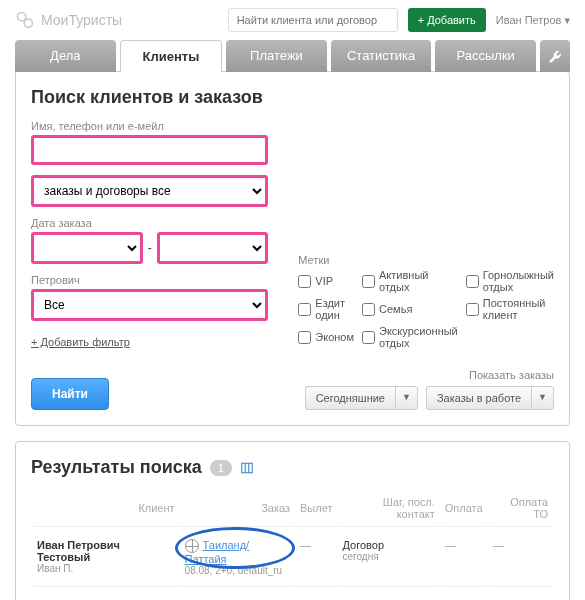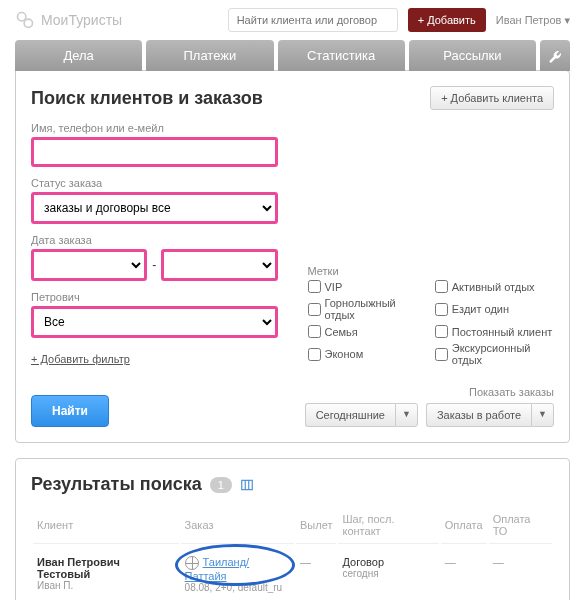--- a/index.html
+++ b/index.html
@@ -2,54 +2,54 @@
 <html><head>
 <meta charset="utf-8">
 <style>
 * { margin: 0; padding: 0; box-sizing: border-box; }
 body { font-family: Arial, sans-serif; font-size: 12px; background: #f5f5f5; color: #333; }
 .container { width: 585px; margin: 0 auto; background: #fff; }
 .header { display: flex; align-items: center; padding: 8px 15px; gap: 10px; }
 .logo { display: flex; align-items: center; gap: 6px; color: #bbb; font-size: 14px; }
 .logo-icon { width: 20px; height: 20px; }
 .search-box { flex: 1; max-width: 170px; margin-left: auto; padding: 5px 8px; border: 1px solid #ddd; border-radius: 3px; font-size: 11px; }
-.btn-add { background: #7f1d1d; color: #fff; border: none; padding: 6px 10px; border-radius: 3px; font-size: 11px; cursor: pointer; }
+.btn-add { background: #15803d; color: #fff; border: none; padding: 6px 10px; border-radius: 3px; font-size: 11px; cursor: pointer; }
 .user-link { color: #888; font-size: 11px; cursor: pointer; }
 .tabs { display: flex; gap: 4px; padding: 0 15px; background: #fff; }
 .tab { flex: 1; background: linear-gradient(#b8b8b8, #9a9a9a); color: #fff; text-align: center; padding: 8px 0; border-radius: 4px 4px 0 0; font-size: 13px; cursor: pointer; }
 .tab.active { background: #fff; color: #333; border: 1px solid #ccc; border-bottom: none; font-weight: bold; }
 .tab.settings { flex: 0 0 30px; display: flex; align-items: center; justify-content: center; }
 .main-panel { margin: 0 15px 15px; border: 1px solid #ccc; border-radius: 4px; padding: 15px; background: #fff; }
 .main-panel.first { border-top-left-radius: 0; margin-top: -1px; }
 .panel-header { display: flex; justify-content: space-between; align-items: center; margin-bottom: 12px; }
 .panel-title { font-size: 18px; font-weight: bold; }
 .btn-grey { background: linear-gradient(#fdfdfd, #e8e8e8); border: 1px solid #ccc; padding: 5px 10px; border-radius: 3px; font-size: 11px; cursor: pointer; color: #555; }
 .search-form { display: flex; gap: 30px; align-items: flex-end; }
 .form-col { flex: 1; }
 .form-group { margin-bottom: 10px; }
 .form-label { display: block; color: #888; font-size: 11px; margin-bottom: 3px; }
 .form-input, .form-select { width: 100%; padding: 5px 6px; border: 3px solid #ec4899; border-radius: 3px; font-size: 12px; background: #fff; }
 .date-row { display: flex; gap: 5px; align-items: center; }
 .date-row .form-select { flex: 1; }
-.checkbox-grid { display: grid; grid-template-columns: repeat(2, 1fr); gap: 4px 8px; }
+.checkbox-grid { display: grid; grid-template-columns: repeat(3, 1fr); gap: 4px 8px; }
 .checkbox-item { display: flex; align-items: center; gap: 4px; font-size: 11px; color: #555; }
 .add-filter { color: #555; font-size: 11px; text-decoration: underline; cursor: pointer; display: inline-block; margin-top: 5px; }
 .form-footer { display: flex; justify-content: space-between; align-items: flex-end; margin-top: 20px; }
 .btn-blue { background: linear-gradient(#56b0ff, #2e8fe8); color: #fff; border: 1px solid #2b7fcc; padding: 8px 20px; border-radius: 4px; font-size: 12px; font-weight: bold; cursor: pointer; }
 .quick-filters { text-align: right; }
 .quick-label { color: #888; font-size: 11px; margin-bottom: 5px; }
 .quick-btns { display: flex; gap: 8px; }
 .btn-drop { display: flex; }
 .btn-drop-arrow { border-left: 1px solid #ccc; padding: 5px 6px; background: linear-gradient(#fdfdfd, #e8e8e8); border-top: 1px solid #ccc; border-right: 1px solid #ccc; border-bottom: 1px solid #ccc; border-radius: 0 3px 3px 0; cursor: pointer; font-size: 9px; color: #666; }
 .btn-drop .btn-grey { border-radius: 3px 0 0 3px; border-right: none; }
 .results-header { display: flex; align-items: center; gap: 8px; margin-bottom: 10px; }
 .badge { background: #ccc; color: #fff; border-radius: 10px; padding: 2px 8px; font-size: 11px; }
 .icon-sm { width: 14px; height: 14px; color: #4a8fd6; }
 .results-table { width: 100%; font-size: 11px; }
-.results-table th { text-align: left; color: #aaa; font-weight: normal; padding: 6px 4px; border-bottom: 1px solid #eee; }
+.results-table th { text-align: right; color: #aaa; font-weight: normal; padding: 6px 4px; border-bottom: 1px solid #eee; }
 .results-table td { padding: 10px 4px; vertical-align: top; border-bottom: 1px solid #eee; }
 .client-name { font-weight: bold; color: #333; }
 .client-sub { color: #999; font-size: 10px; }
 .order-link { color: #4a8fd6; text-decoration: underline; }
 .order-sub { color: #999; font-size: 10px; }
 .order-cell { position: relative; }
 .circle { position: absolute; border: 3px solid #2563c7; border-radius: 50%; width: 120px; height: 42px; top: -2px; left: -6px; pointer-events: none; }
 .globe { display: inline-block; width: 14px; height: 14px; border: 1px solid #999; border-radius: 50%; margin-right: 4px; vertical-align: middle; position: relative; }
 .globe::before { content: ""; position: absolute; left: 50%; top: 0; bottom: 0; border-left: 1px solid #999; }
 .globe::after { content: ""; position: absolute; top: 50%; left: 0; right: 0; border-top: 1px solid #999; }
@@ -67,43 +67,42 @@
         </svg>
       <span>МоиТуристы</span>
     </div>
     <input class="search-box" placeholder="Найти клиента или договор" style="">
     <button class="btn-add">+ Добавить</button>
     <span class="user-link"><span>Иван Петров</span> ▾</span>
   </div>
 
   <div class="tabs">
     <div class="tab">Дела</div>
+    <div class="tab active">Клиенты</div>
     <div class="tab">Платежи</div>
     <div class="tab">Статистика</div>
     <div class="tab">Рассылки</div>
     <div class="tab settings">
       <svg width="14" height="14" viewBox="0 0 24 24" fill="#fff">
           <path d="M22 7l-5 5-3-3 5-5c-2-1-5 0-7 2s-3 5-2 7l-8 8 3 3 8-8c2 1 5 0 7-2s3-5 2-7z"></path>
         </svg>
     </div>
   </div>
 
   <div class="main-panel first">
     <div class="panel-header">
       <div class="panel-title">Поиск клиентов и заказов</div>
-      <button class="btn-grey">+ Добавить клиента</button>
     </div>
     <div class="search-form">
       <div class="form-col">
         <div class="form-group">
           <label class="form-label">Имя, телефон или е-мейл</label>
           <input class="form-input" style="">
         </div>
         <div class="form-group">
-          <label class="form-label">Статус заказа</label>
           <select class="form-select"><option>заказы и договоры все</option></select>
         </div>
         <div class="form-group">
           <label class="form-label">Дата заказа</label>
           <div class="date-row">
             <select class="form-select"><option></option></select>
             <span>-</span>
             <select class="form-select"><option></option></select>
           </div>
         </div>

